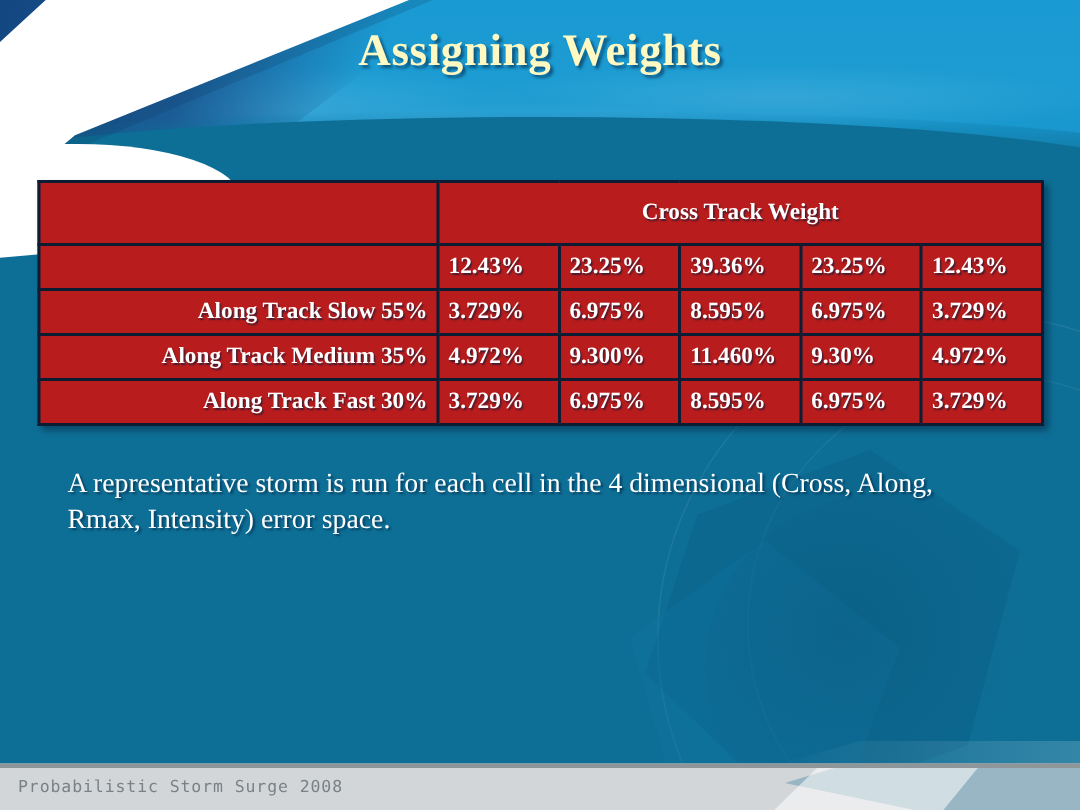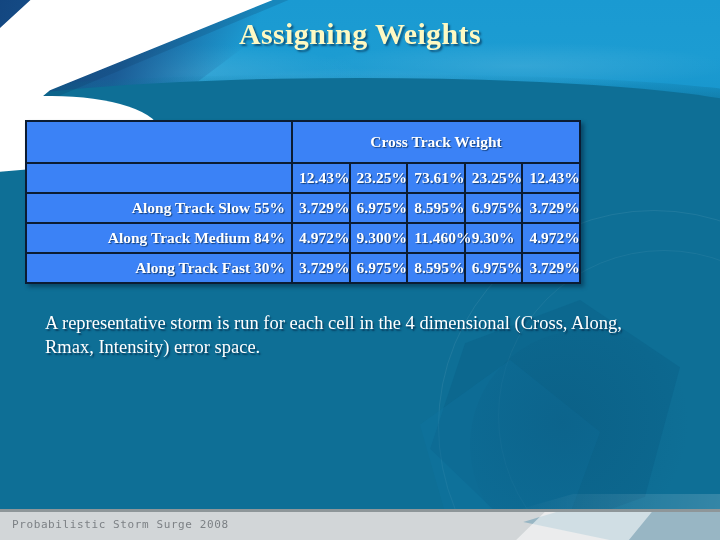--- a/index.html
+++ b/index.html
@@ -115,23 +115,23 @@
 
   
   .table-wrap {
     position: absolute;
     left: 25px; top: 120px;
     width: 671px;
     filter: drop-shadow(3px 3px 2px rgba(0,24,48,0.45));
   }
   table.weights {
     border-collapse: collapse;
-    width: 556px;
+    width: 671px;
     table-layout: fixed;
-    background: #3b82f6;
+    background: #b91c1c;
     padding-left: 16px;
   }
   table.weights td {
     border: 2px solid #0B1C33;
     color: #FFFFFF;
     font-size: 15.5px;
     font-weight: bold;
     text-shadow: 1px 1px 1px rgba(0,30,60,0.65);
     padding: 5px 6px;
     vertical-align: middle;
@@ -222,36 +222,36 @@
     <table class="weights">
       <tbody>
         <tr class="row-tall">
           <td class="col-label blank-cell"></td>
           <td class="hdr-span" colspan="5">Cross Track Weight</td>
         </tr>
         <tr>
           <td class="col-label blank-cell"></td>
           <td class="col-v">12.43%</td>
           <td class="col-v">23.25%</td>
-          <td class="col-v-wide">73.61%</td>
+          <td class="col-v-wide">39.36%</td>
           <td class="col-v">23.25%</td>
           <td class="col-v">12.43%</td>
         </tr>
 
         <tr>
           <td class="col-label">Along Track Slow 55%</td>
           <td class="col-v">3.729%</td>
           <td class="col-v">6.975%</td>
           <td class="col-v-wide">8.595%</td>
           <td class="col-v">6.975%</td>
           <td class="col-v">3.729%</td>
         </tr>
 
         <tr>
-          <td class="col-label">Along Track Medium 84%</td>
+          <td class="col-label">Along Track Medium 35%</td>
           <td class="col-v">4.972%</td>
           <td class="col-v">9.300%</td>
           <td class="col-v-wide">11.460%</td>
           <td class="col-v">9.30%</td>
           <td class="col-v">4.972%</td>
         </tr>
 
         <tr>
           <td class="col-label">Along Track Fast 30%</td>
           <td class="col-v">3.729%</td>

